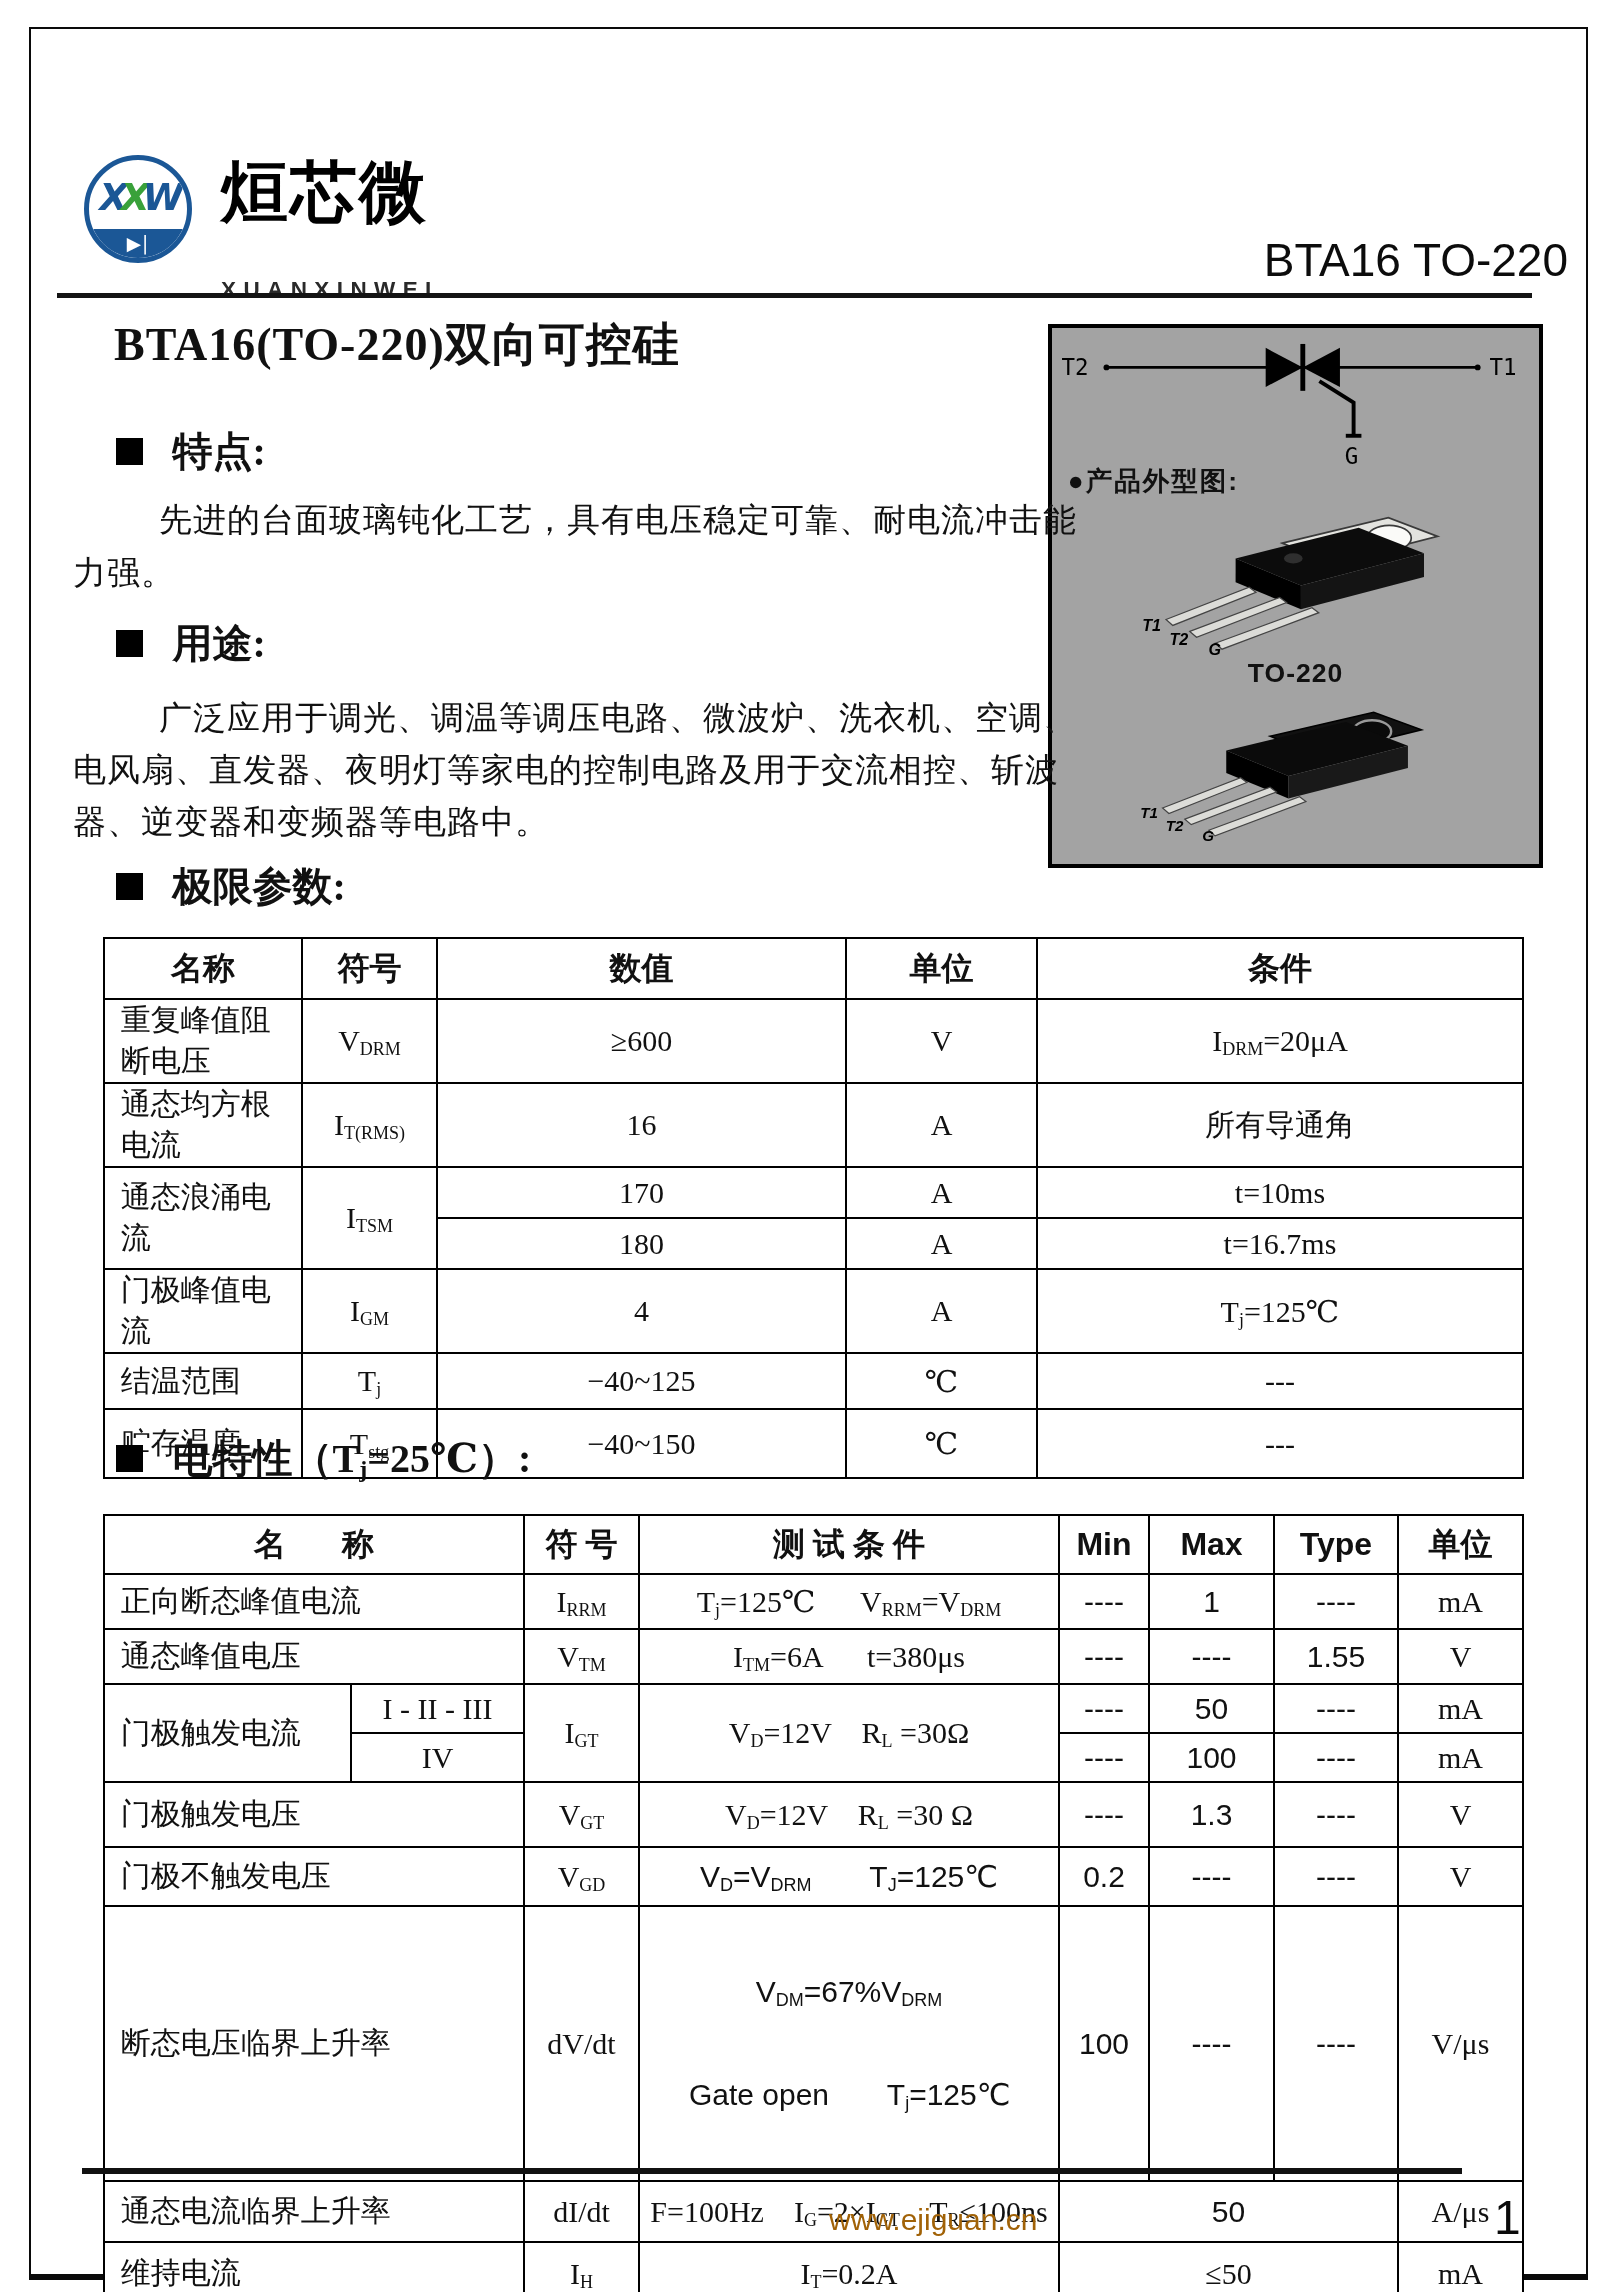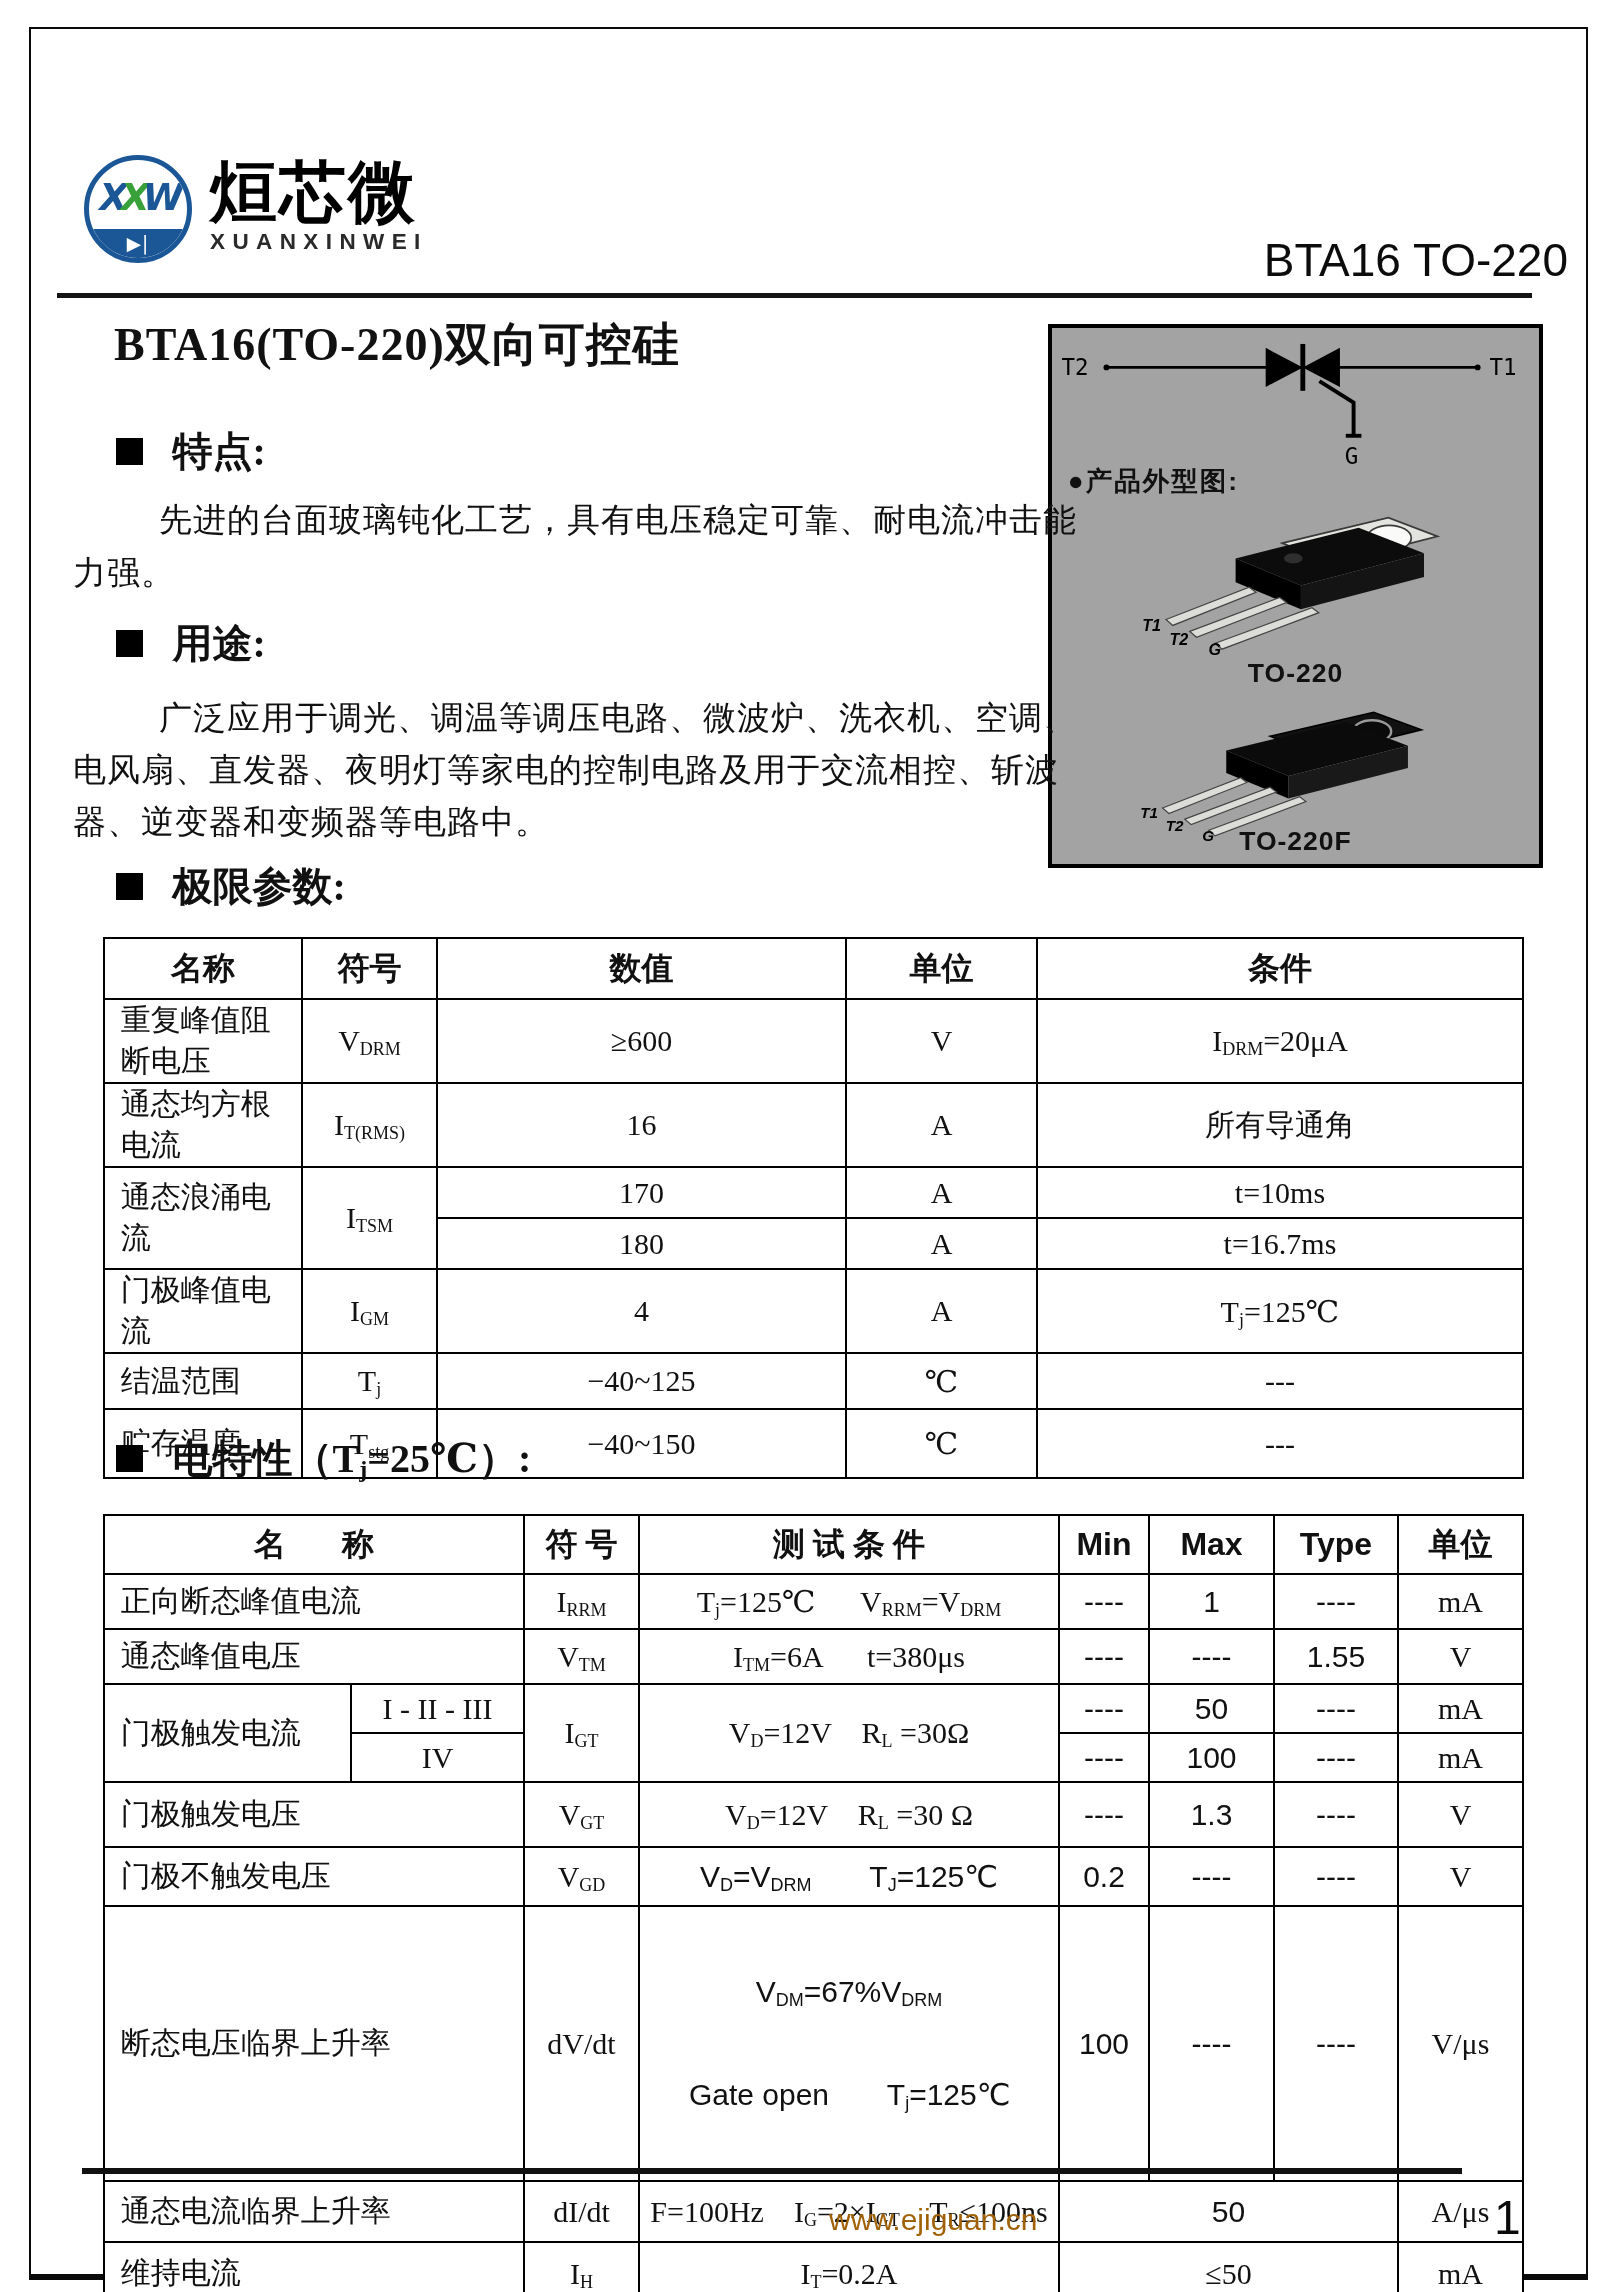--- a/index.html
+++ b/index.html
@@ -22,21 +22,21 @@
     position:absolute; top:15.7px; left:0; width:100%; text-align:center;
     font-family:"DejaVu Sans","Liberation Sans",sans-serif;
     font-weight:bold; font-style:italic; font-size:37px; letter-spacing:-6.9px; color:#1b5796;
   }
   .logo-xxw .g { color:#39a13a; }
   .logo-band {
     position:absolute; bottom:0; left:0; width:100%; height:29px; background:#1b5796;
     color:#fff; display:flex; align-items:center; justify-content:center;
     font-family:"DejaVu Sans",sans-serif; font-size:18.6px; letter-spacing:1px;
   }
-  .logo-texts { margin-left:18px; display:flex; flex-direction:column; }
+  .logo-texts { margin-left:29px; display:flex; flex-direction:column;gap:48px; }
   .logo-cn {
     font-family:"Liberation Sans","DejaVu Sans",sans-serif;
     font-weight:bold; font-size:67px; line-height:74px; color:#000; letter-spacing:2px;
   }
   .logo-en {
     font-family:"Liberation Sans","DejaVu Sans",sans-serif;
     font-weight:bold; font-size:22.5px; letter-spacing:7.4px; color:#2a2a2a; margin-top:0px;
   }
   .part-number {
     position:absolute; right:53px; top:233px;
@@ -155,21 +155,20 @@
       <polygon points="150,66 300,30 378,60 228,98" fill="#0b0b0b"></polygon>
       <polygon points="228,98 378,60 378,88 228,126" fill="#191919"></polygon>
       <polygon points="150,66 228,98 228,126 150,94" fill="#000"></polygon>
       <polygon points="70,138 168,100 176,106 78,145" fill="#dcdcd8" stroke="#444" stroke-width="1.5"></polygon>
       <polygon points="98,152 205,112 213,118 106,159" fill="#dcdcd8" stroke="#444" stroke-width="1.5"></polygon>
       <polygon points="128,166 242,124 250,130 136,173" fill="#dcdcd8" stroke="#444" stroke-width="1.5"></polygon>
       <text x="42" y="150" style="font:italic bold 19px 'Liberation Sans',sans-serif;">T1</text>
       <text x="74" y="167" style="font:italic bold 19px 'Liberation Sans',sans-serif;">T2</text>
       <text x="120" y="180" style="font:italic bold 19px 'Liberation Sans',sans-serif;">G</text>
     </svg>
-    <div class="pb-caption" style="top:498px;">TO-220F</div>
   </div>
 
   <div class="sec-h" style="left:116px; top:424px;">
     <span class="sq"></span>
     <span>特点:</span>
   </div>
   <div class="body-line" style="left:159px; top:498px;">先进的台面玻璃钝化工艺，具有电压稳定可靠、耐电流冲击能</div>
   <div class="body-line" style="left:73px; top:551px;">力强。</div>
 
   <div class="sec-h" style="left:116px; top:616px;">

